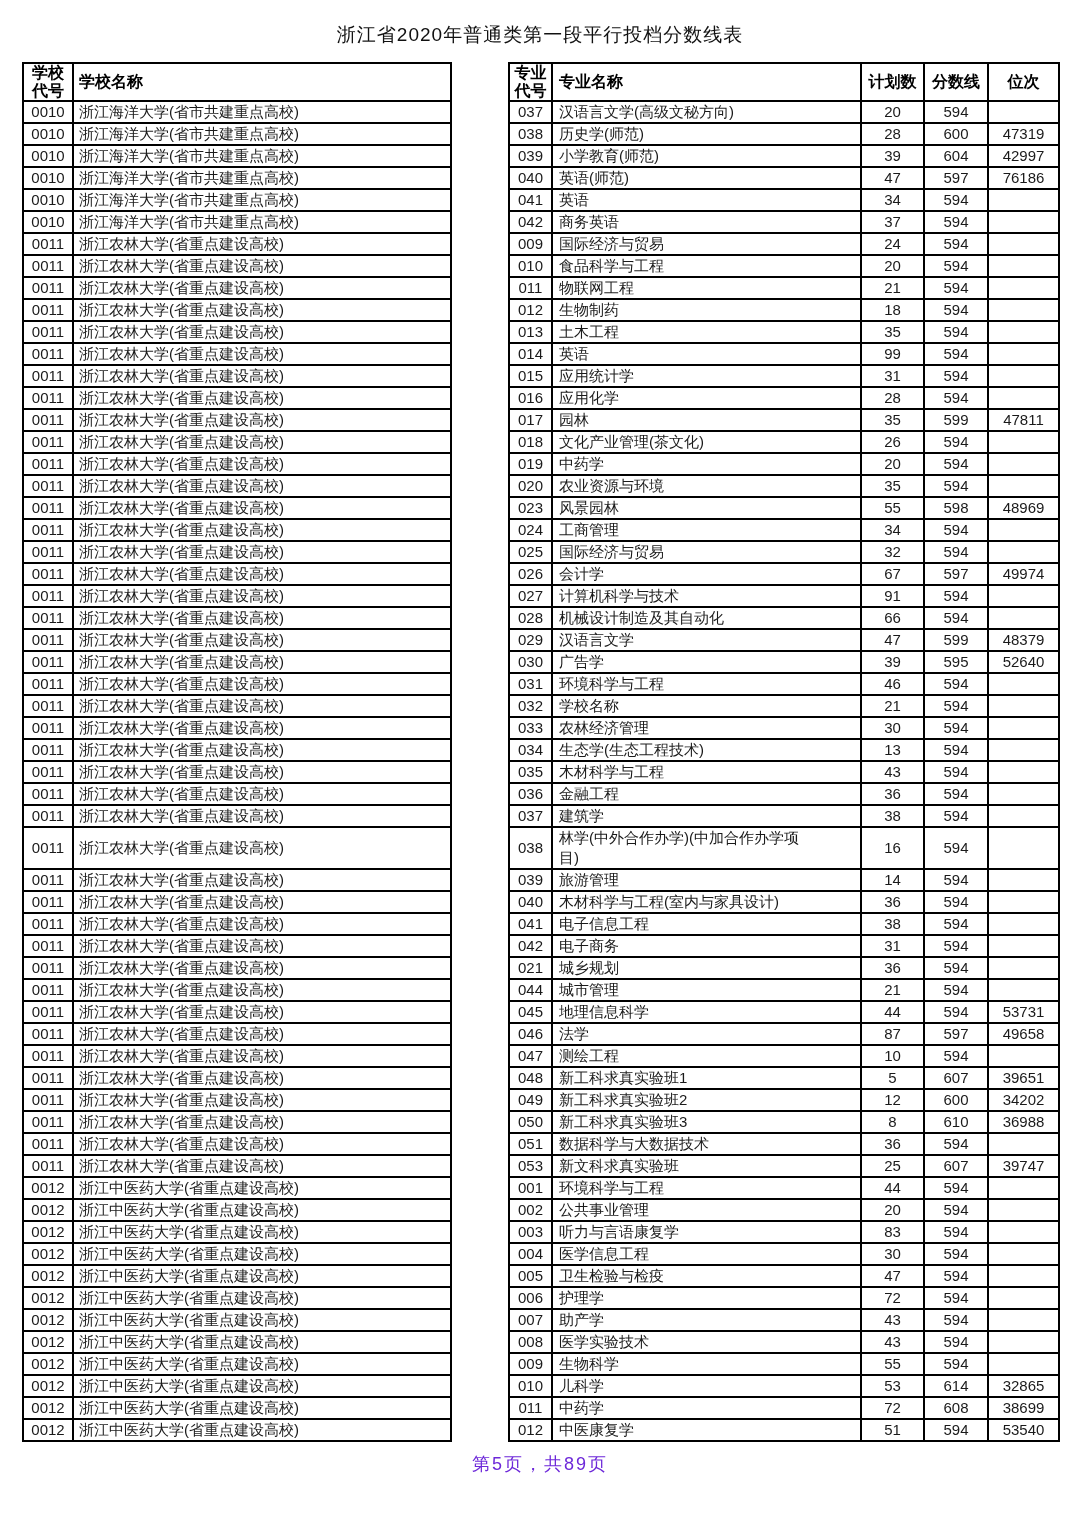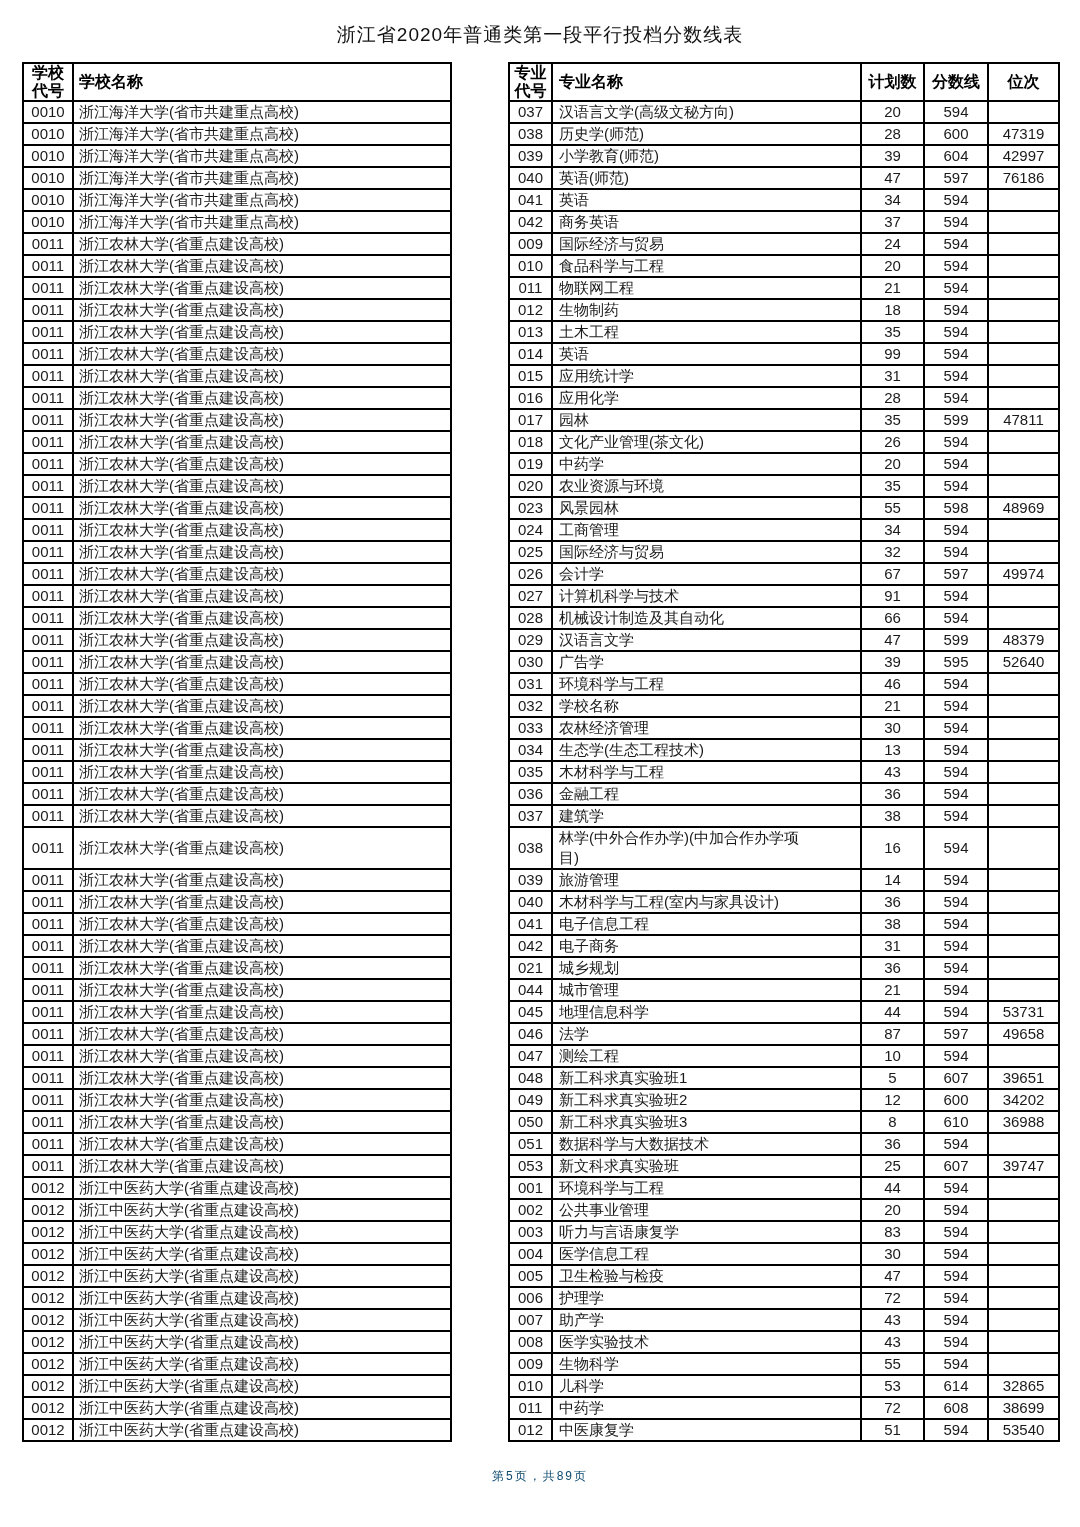--- a/index.html
+++ b/index.html
@@ -27,21 +27,21 @@
   }
   th.h-school,td.c-school{text-align:left;padding-left:5px;}
   th.h-mname,td.c-mname{text-align:left;padding-left:6px;}
   td.c-mname{white-space:pre-line;}
   td.c-school,td.c-code,td.c-mcode,td.c-plan,td.c-score,td.c-rank{white-space:nowrap;}
   th.c-spacer,td.c-spacer{
     border-top:none;border-bottom:none;
     border-left:2px solid #000;border-right:2px solid #000;
   }
   .footer{
-    margin-top:26px;text-align:center;font-size:12px;color:#0c4a6e;letter-spacing:2px;
+    margin-top:10px;text-align:center;font-size:18px;color:#6d28d9;letter-spacing:2px;
   }
 </style>
 </head>
 <body>
 
 <div class="page">
   <div class="title">浙江省2020年普通类第一段平行投档分数线表</div>
 
   <table class="score">
     <colgroup>

